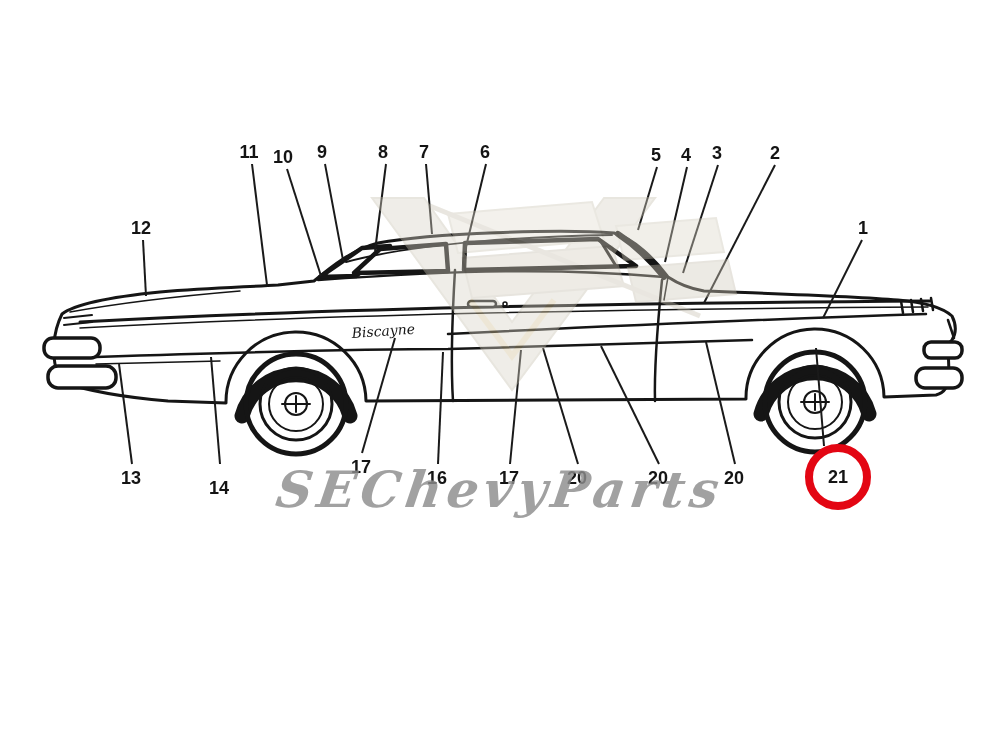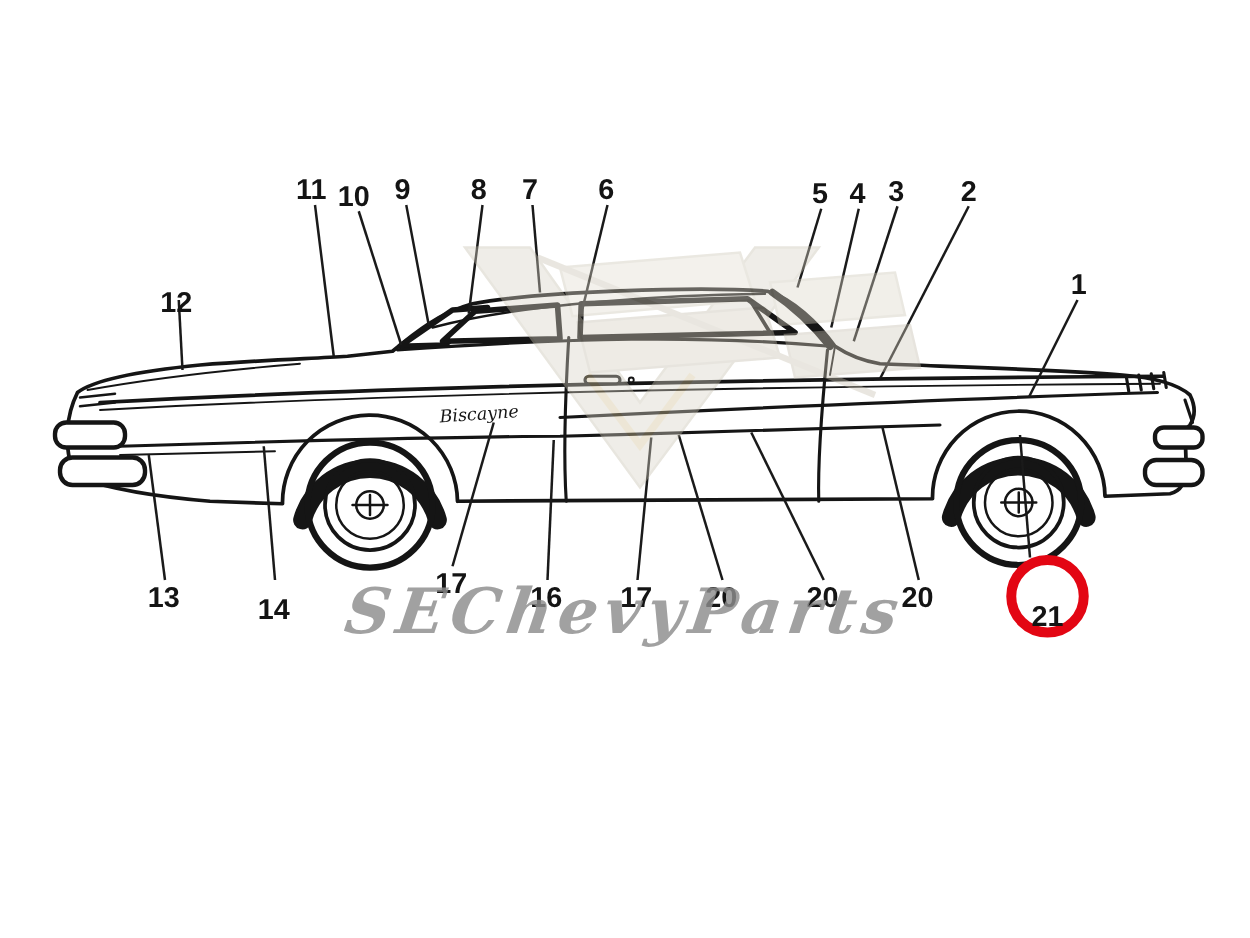--- a/index.html
+++ b/index.html
@@ -1,19 +1,19 @@
 <!DOCTYPE html>
 <html><head>
 <meta charset="utf-8">
 <style>
   html,body{margin:0;padding:0;background:#fff;}
   .stage{position:relative;width:1000px;height:750px;background:#ffffff;overflow:hidden;
          font-family:"Liberation Sans",sans-serif;}
   .layer-svg{position:absolute;left:0;top:0;}
-  .callout{position:absolute;transform:translate(-50%,-50%);font-weight:bold;font-size:23px;
+  .callout{position:absolute;transform:translate(-50%,-50%);font-weight:bold;font-size:18px;
            color:#141414;z-index:5;line-height:1;}
   .watermark{position:absolute;left:500px;top:489px;transform:translate(-50%,-50%) skewX(-8deg);
              font-family:"DejaVu Serif",serif;font-style:italic;font-weight:bold;font-size:50px;
              color:#8d8d8d;opacity:.82;letter-spacing:5px;white-space:nowrap;z-index:6;}
   .ring{position:absolute;border-radius:50%;z-index:4;box-sizing:border-box;}
 </style>
 </head>
 <body>
 
 <div class="stage">
@@ -133,29 +133,29 @@
       <div class="callout" style="left: 775px; top: 153px;">2</div>
       <div class="callout" style="left: 717px; top: 153px;">3</div>
       <div class="callout" style="left: 686px; top: 155px;">4</div>
       <div class="callout" style="left: 656px; top: 155px;">5</div>
       <div class="callout" style="left: 485px; top: 152px;">6</div>
       <div class="callout" style="left: 424px; top: 152px;">7</div>
       <div class="callout" style="left: 383px; top: 152px;">8</div>
       <div class="callout" style="left: 322px; top: 152px;">9</div>
       <div class="callout" style="left: 283px; top: 157px; text-align: right;">10</div>
       <div class="callout" style="left: 249px; top: 152px;">11</div>
-      <div class="callout" style="left: 141px; top: 242px;">12</div>
+      <div class="callout" style="left: 141px; top: 228px;">12</div>
       <div class="callout" style="left: 131px; top: 478px;">13</div>
       <div class="callout" style="left: 219px; top: 488px;">14</div>
       <div class="callout" style="left: 361px; top: 467px;">17</div>
       <div class="callout" style="left: 437px; top: 478px;">16</div>
       <div class="callout" style="left: 509px; top: 478px;">17</div>
       <div class="callout" style="left: 577px; top: 478px;">20</div>
       <div class="callout" style="left: 658px; top: 478px;">20</div>
       <div class="callout" style="left: 734px; top: 478px;">20</div>
-      <div class="callout" style="left: 838px; top: 477px; margin-top: 16px;">21</div>
+      <div class="callout" style="left: 838px; top: 477px;">21</div>
     </div>
 
   <div id="highlight-ring" class="ring" style="left: 805px; top: 444px; width: 66px; height: 66px; border: 8px solid rgb(227, 6, 19);"></div>
 
   <div class="watermark">SEChevyParts</div>
 
 </div>
 
 </body></html>

